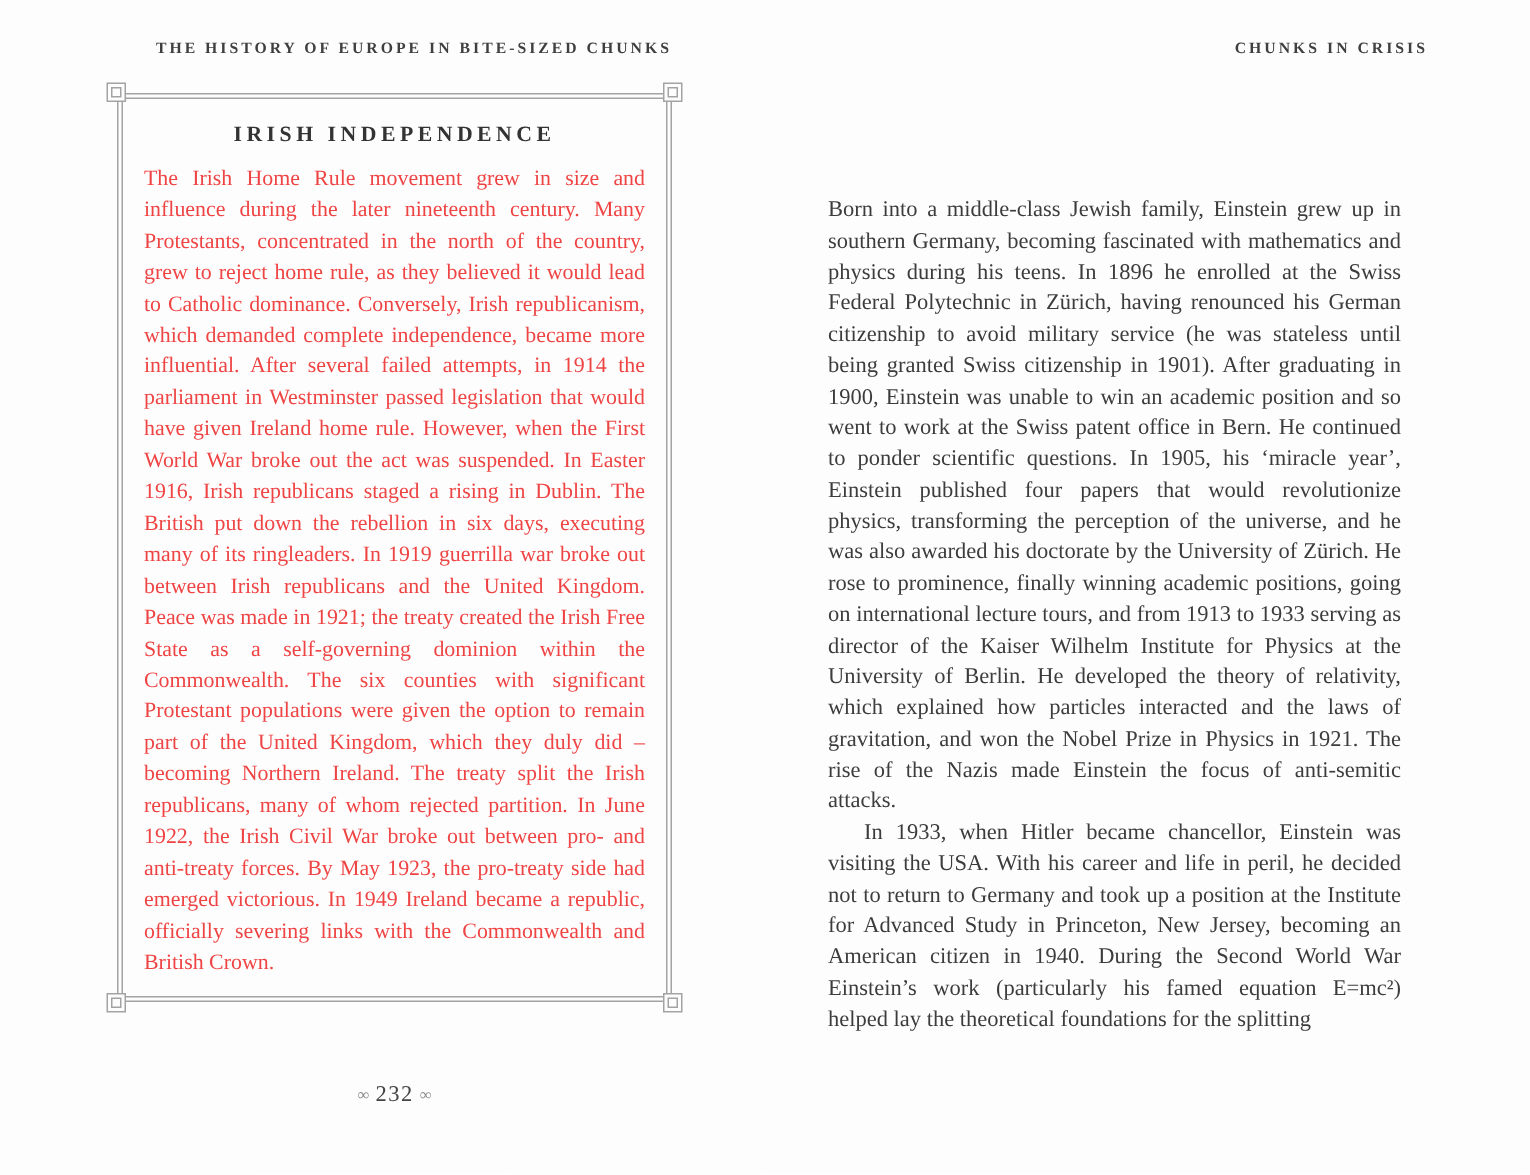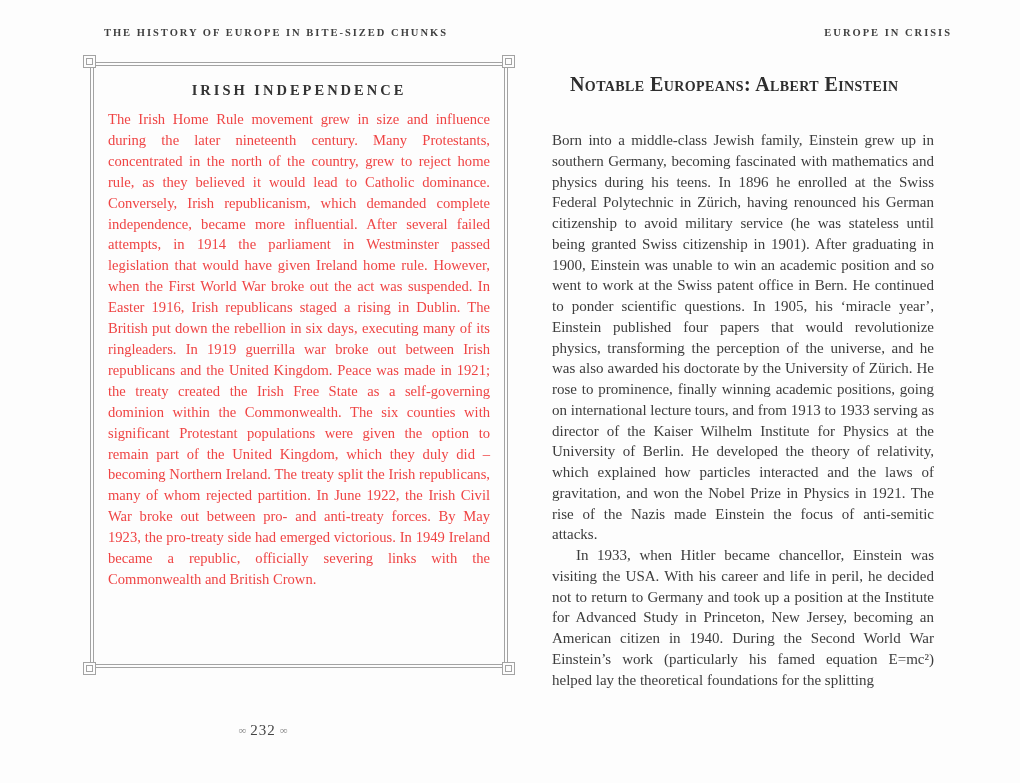--- a/index.html
+++ b/index.html
@@ -26,23 +26,23 @@
     letter-spacing: 2px;
     text-align: right;
     color: #3f3f3f;
   }
   .running-head.left  { left: 78px;  width: 370px; }
   .running-head.right { left: 570px; width: 382px; }
 
   
   .feature-box {
     position: absolute;
-    left: 90px;
+    left: 78px;
     top: 62px;
-    width: 418px;
+    width: 370px;
     height: 606px;
   }
   .frame-outer {
     position: absolute;
     inset: 0;
     border: 1px solid #a3a3a3;
   }
   .frame-inner {
     position: absolute;
     inset: 3px;
@@ -130,21 +130,21 @@
     padding: 0 4px;
   }
   .folio .num { letter-spacing: 1px; }
 </style>
 </head>
 <body>
 
 <div class="spread">
 
   <div class="running-head left">THE HISTORY OF EUROPE IN BITE-SIZED CHUNKS</div>
-  <div class="running-head right">EUROPE IN CRISIS</div>
+  <div class="running-head right">CHUNKS IN CRISIS</div>
 
   <div class="feature-box">
     <div class="frame-outer"></div>
     <div class="frame-inner"></div>
     <div class="knot tl">
         <div class="knot-inner"></div>
       </div>
     <div class="knot tr">
         <div class="knot-inner"></div>
       </div>
@@ -153,21 +153,20 @@
       </div>
     <div class="knot br">
         <div class="knot-inner"></div>
       </div>
 
     <div class="box-title">IRISH INDEPENDENCE</div>
     <div class="box-body">The Irish Home Rule movement grew in size and influence during the later nineteenth century. Many Protestants, concentrated in the north of the country, grew to reject home rule, as they believed it would lead to Catholic dominance. Conversely, Irish republicanism, which demanded complete independence, became more influential. After several failed attempts, in 1914 the parliament in Westminster passed legislation that would have given Ireland home rule. However, when the First World War broke out the act was suspended. In Easter 1916, Irish republicans staged a rising in Dublin. The British put down the rebellion in six days, executing many of its ringleaders. In 1919 guerrilla war broke out between Irish republicans and the United Kingdom. Peace was made in 1921; the treaty created the Irish Free State as a self-governing dominion within the Commonwealth. The six counties with significant Protestant populations were given the option to remain part of the United Kingdom, which they duly did – becoming Northern Ireland. The treaty split the Irish republicans, many of whom rejected partition. In June 1922, the Irish Civil War broke out between pro- and anti-treaty forces. By May 1923, the pro-treaty side had emerged victorious. In 1949 Ireland became a republic, officially severing links with the Commonwealth and British Crown.</div>
   </div>
 
   <div class="article-heading">
-    <div>Notable Europeans: Albert Einstein</div>
   </div>
 
   <div class="article-body">
     <p>Born into a middle-class Jewish family, Einstein grew up in southern Germany, becoming fascinated with mathematics and physics during his teens. In 1896 he enrolled at the Swiss Federal Polytechnic in Zürich, having renounced his German citizenship to avoid military service (he was stateless until being granted Swiss citizenship in 1901). After graduating in 1900, Einstein was unable to win an academic position and so went to work at the Swiss patent office in Bern. He continued to ponder scientific questions. In 1905, his ‘miracle year’, Einstein published four papers that would revolutionize physics, transforming the perception of the universe, and he was also awarded his doctorate by the University of Zürich. He rose to prominence, finally winning academic positions, going on international lecture tours, and from 1913 to 1933 serving as director of the Kaiser Wilhelm Institute for Physics at the University of Berlin. He developed the theory of relativity, which explained how particles interacted and the laws of gravitation, and won the Nobel Prize in Physics in 1921. The rise of the Nazis made Einstein the focus of anti-semitic attacks.</p>
     <p class="indent">In 1933, when Hitler became chancellor, Einstein was visiting the USA. With his career and life in peril, he decided not to return to Germany and took up a position at the Institute for Advanced Study in Princeton, New Jersey, becoming an American citizen in 1940. During the Second World War Einstein’s work (particularly his famed equation E=mc²) helped lay the theoretical foundations for the splitting</p>
   </div>
 
   <div class="folio left">
     <span class="orn">∞</span><span class="num">232</span><span class="orn">∞</span>
   </div>

